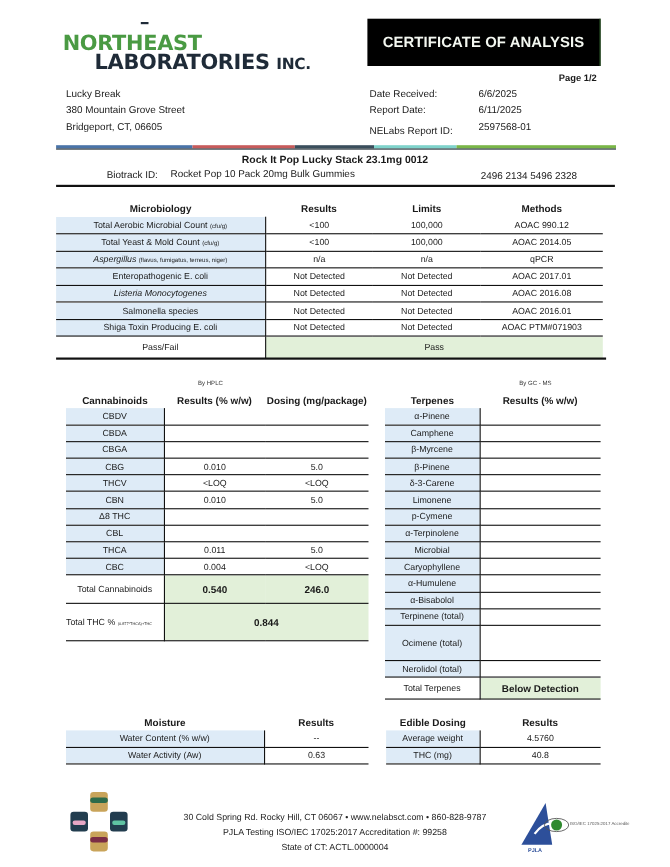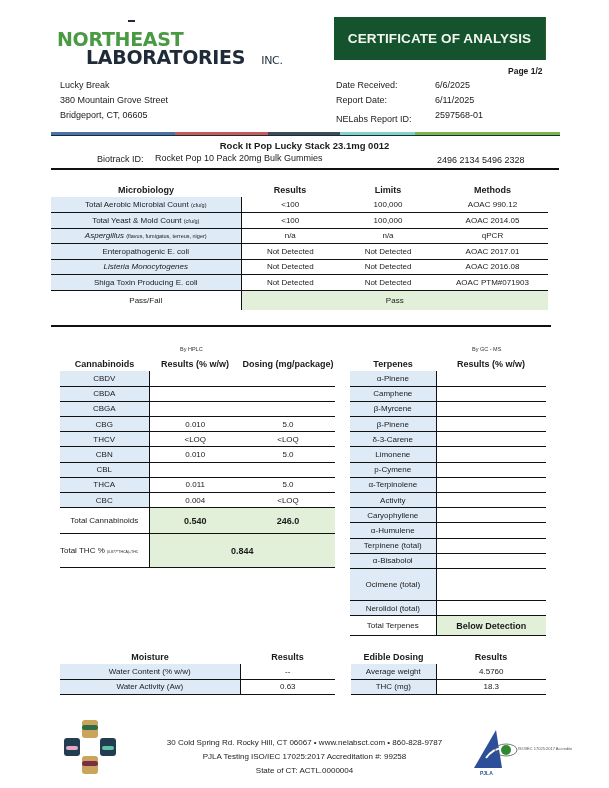--- a/index.html
+++ b/index.html
@@ -5,24 +5,24 @@
   html, body { margin:0; padding:0; background:#fff; }
   body { width:609px; height:788px; position:relative; overflow:hidden;
          font-family:"Liberation Sans", sans-serif; color:#1a1a1a; font-size:9px; }
   .abs { position:absolute; }
 
   
   .logo-top { left:57px; top:28px; font-family:"DejaVu Sans", sans-serif; font-weight:bold;
               font-size:19px; color:#4a9a43; letter-spacing:-0.3px; }
   .logo-bot { left:86px; top:46px; font-family:"DejaVu Sans", sans-serif; font-weight:bold;
               font-size:19px; color:#1f2b38; letter-spacing:-0.3px; }
-  .logo-inc { font-size:11px; font-weight:normal; margin-left:16px; }
+  .logo-inc { font-size:14px; font-weight:bold; margin-left:6px; }
   .flask-cap { left:128px; top:20px; width:7px; height:2px; background:#1f2b38; }
 
-  .coa { left:334px; top:17px; width:211px; height:43px; background:#14532d;
+  .coa { left:334px; top:17px; width:211px; height:43px; background:#000000;
          border-right:1px solid #2f5d2a; color:#f3f7f0; font-weight:bold; font-size:13.5px;
          display:flex; align-items:center; justify-content:center; letter-spacing:0.1px; }
   .page-num { left:508px; top:66px; font-weight:bold; font-size:8.5px; }
 
   .client { left:60px; font-size:9px; }
   .meta-lbl { left:336px; font-size:9px; }
   .meta-val { left:435px; font-size:9px; }
 
   .colorbar { left:51px; top:132px; height:3px; width:509px; display:flex; }
   .colorbar div { height:3px; }
@@ -126,20 +126,26 @@
         <td>Not Detected</td>
         <td>AOAC 2017.01</td>
       </tr>
       <tr class="rowb" style="height:15.5px">
         <td class="lab vr"><span style="font-style: italic;">Listeria Monocytogenes</span></td>
         <td>Not Detected</td>
         <td>Not Detected</td>
         <td>AOAC 2016.08</td>
       </tr>
       <tr class="rowb" style="height:15.5px">
+        <td class="lab vr"><span>Salmonella species</span></td>
+        <td>Not Detected</td>
+        <td>Not Detected</td>
+        <td>AOAC 2016.01</td>
+      </tr>
+      <tr class="rowb" style="height:15.5px">
         <td class="lab vr"><span>Shiga Toxin Producing E. coli</span></td>
         <td>Not Detected</td>
         <td>Not Detected</td>
         <td>AOAC PTM#071903</td>
       </tr>
     </tbody>
   <tbody>
       <tr style="height:20px">
     <td class="vr">Pass/Fail</td>
     <td colspan="3" class="green">Pass</td>
@@ -185,20 +191,25 @@
       </tr>
       <tr class="rowb" style="height:15.2px">
         <td class="lab vr">THCV</td>
         <td>&lt;LOQ</td>
         <td>&lt;LOQ</td>
       </tr>
       <tr class="rowb" style="height:15.2px">
         <td class="lab vr">CBN</td>
         <td>0.010</td>
         <td>5.0</td>
+      </tr>
+      <tr class="rowb" style="height:15.2px">
+        <td class="lab vr">Δ8 THC</td>
+        <td></td>
+        <td></td>
       </tr>
       <tr class="rowb" style="height:15.2px">
         <td class="lab vr">CBL</td>
         <td></td>
         <td></td>
       </tr>
       <tr class="rowb" style="height:15.2px">
         <td class="lab vr">THCA</td>
         <td>0.011</td>
         <td>5.0</td>
@@ -261,37 +272,37 @@
       </tr>
       <tr class="rowb" style="height:15.2px">
         <td class="lab vr">p-Cymene</td>
         <td></td>
       </tr>
       <tr class="rowb" style="height:15.2px">
         <td class="lab vr">α-Terpinolene</td>
         <td></td>
       </tr>
       <tr class="rowb" style="height:15.2px">
-        <td class="lab vr">Activity</td>
+        <td class="lab vr">Microbial</td>
         <td></td>
       </tr>
       <tr class="rowb" style="height:15.2px">
         <td class="lab vr">Caryophyllene</td>
         <td></td>
       </tr>
       <tr class="rowb" style="height:15.2px">
         <td class="lab vr">α-Humulene</td>
         <td></td>
       </tr>
       <tr class="rowb" style="height:15.2px">
+        <td class="lab vr">α-Bisabolol</td>
+        <td></td>
+      </tr>
+      <tr class="rowb" style="height:15.2px">
         <td class="lab vr">Terpinene (total)</td>
-        <td></td>
-      </tr>
-      <tr class="rowb" style="height:15.2px">
-        <td class="lab vr">α-Bisabolol</td>
         <td></td>
       </tr>
       <tr class="rowb" style="height:32px">
         <td class="lab vr">Ocimene (total)</td>
         <td></td>
       </tr>
       <tr class="rowb" style="height:15.2px">
         <td class="lab vr">Nerolidol (total)</td>
         <td></td>
       </tr>
@@ -338,21 +349,21 @@
     <th>Results</th>
   </tr>
   </tbody>
     <tbody id="edible-body">
       <tr class="rowb" style="height:15px">
         <td class="lab vr">Average weight</td>
         <td>4.5760</td>
       </tr>
       <tr class="rowb" style="height:15px">
         <td class="lab vr">THC (mg)</td>
-        <td>18.3</td>
+        <td>40.8</td>
       </tr>
     </tbody>
 </table>
 
 <div class="abs" style="left:62px; top:720px; width:56px; height:56px;">
   <div class="badge" style="left:20px; top:0; background:#c9a45a;"></div>
   <div class="badge" style="left:20px; top:5px; width:16px; height:5px; background:#2e6b4a;"></div>
   <div class="badge" style="left:2px; top:18px; background:#223d4f;"></div>
   <div class="badge" style="left:4px; top:26px; width:12px; height:4px; background:#e7a7c5;"></div>
   <div class="badge" style="left:38px; top:18px; background:#223d4f;"></div>

